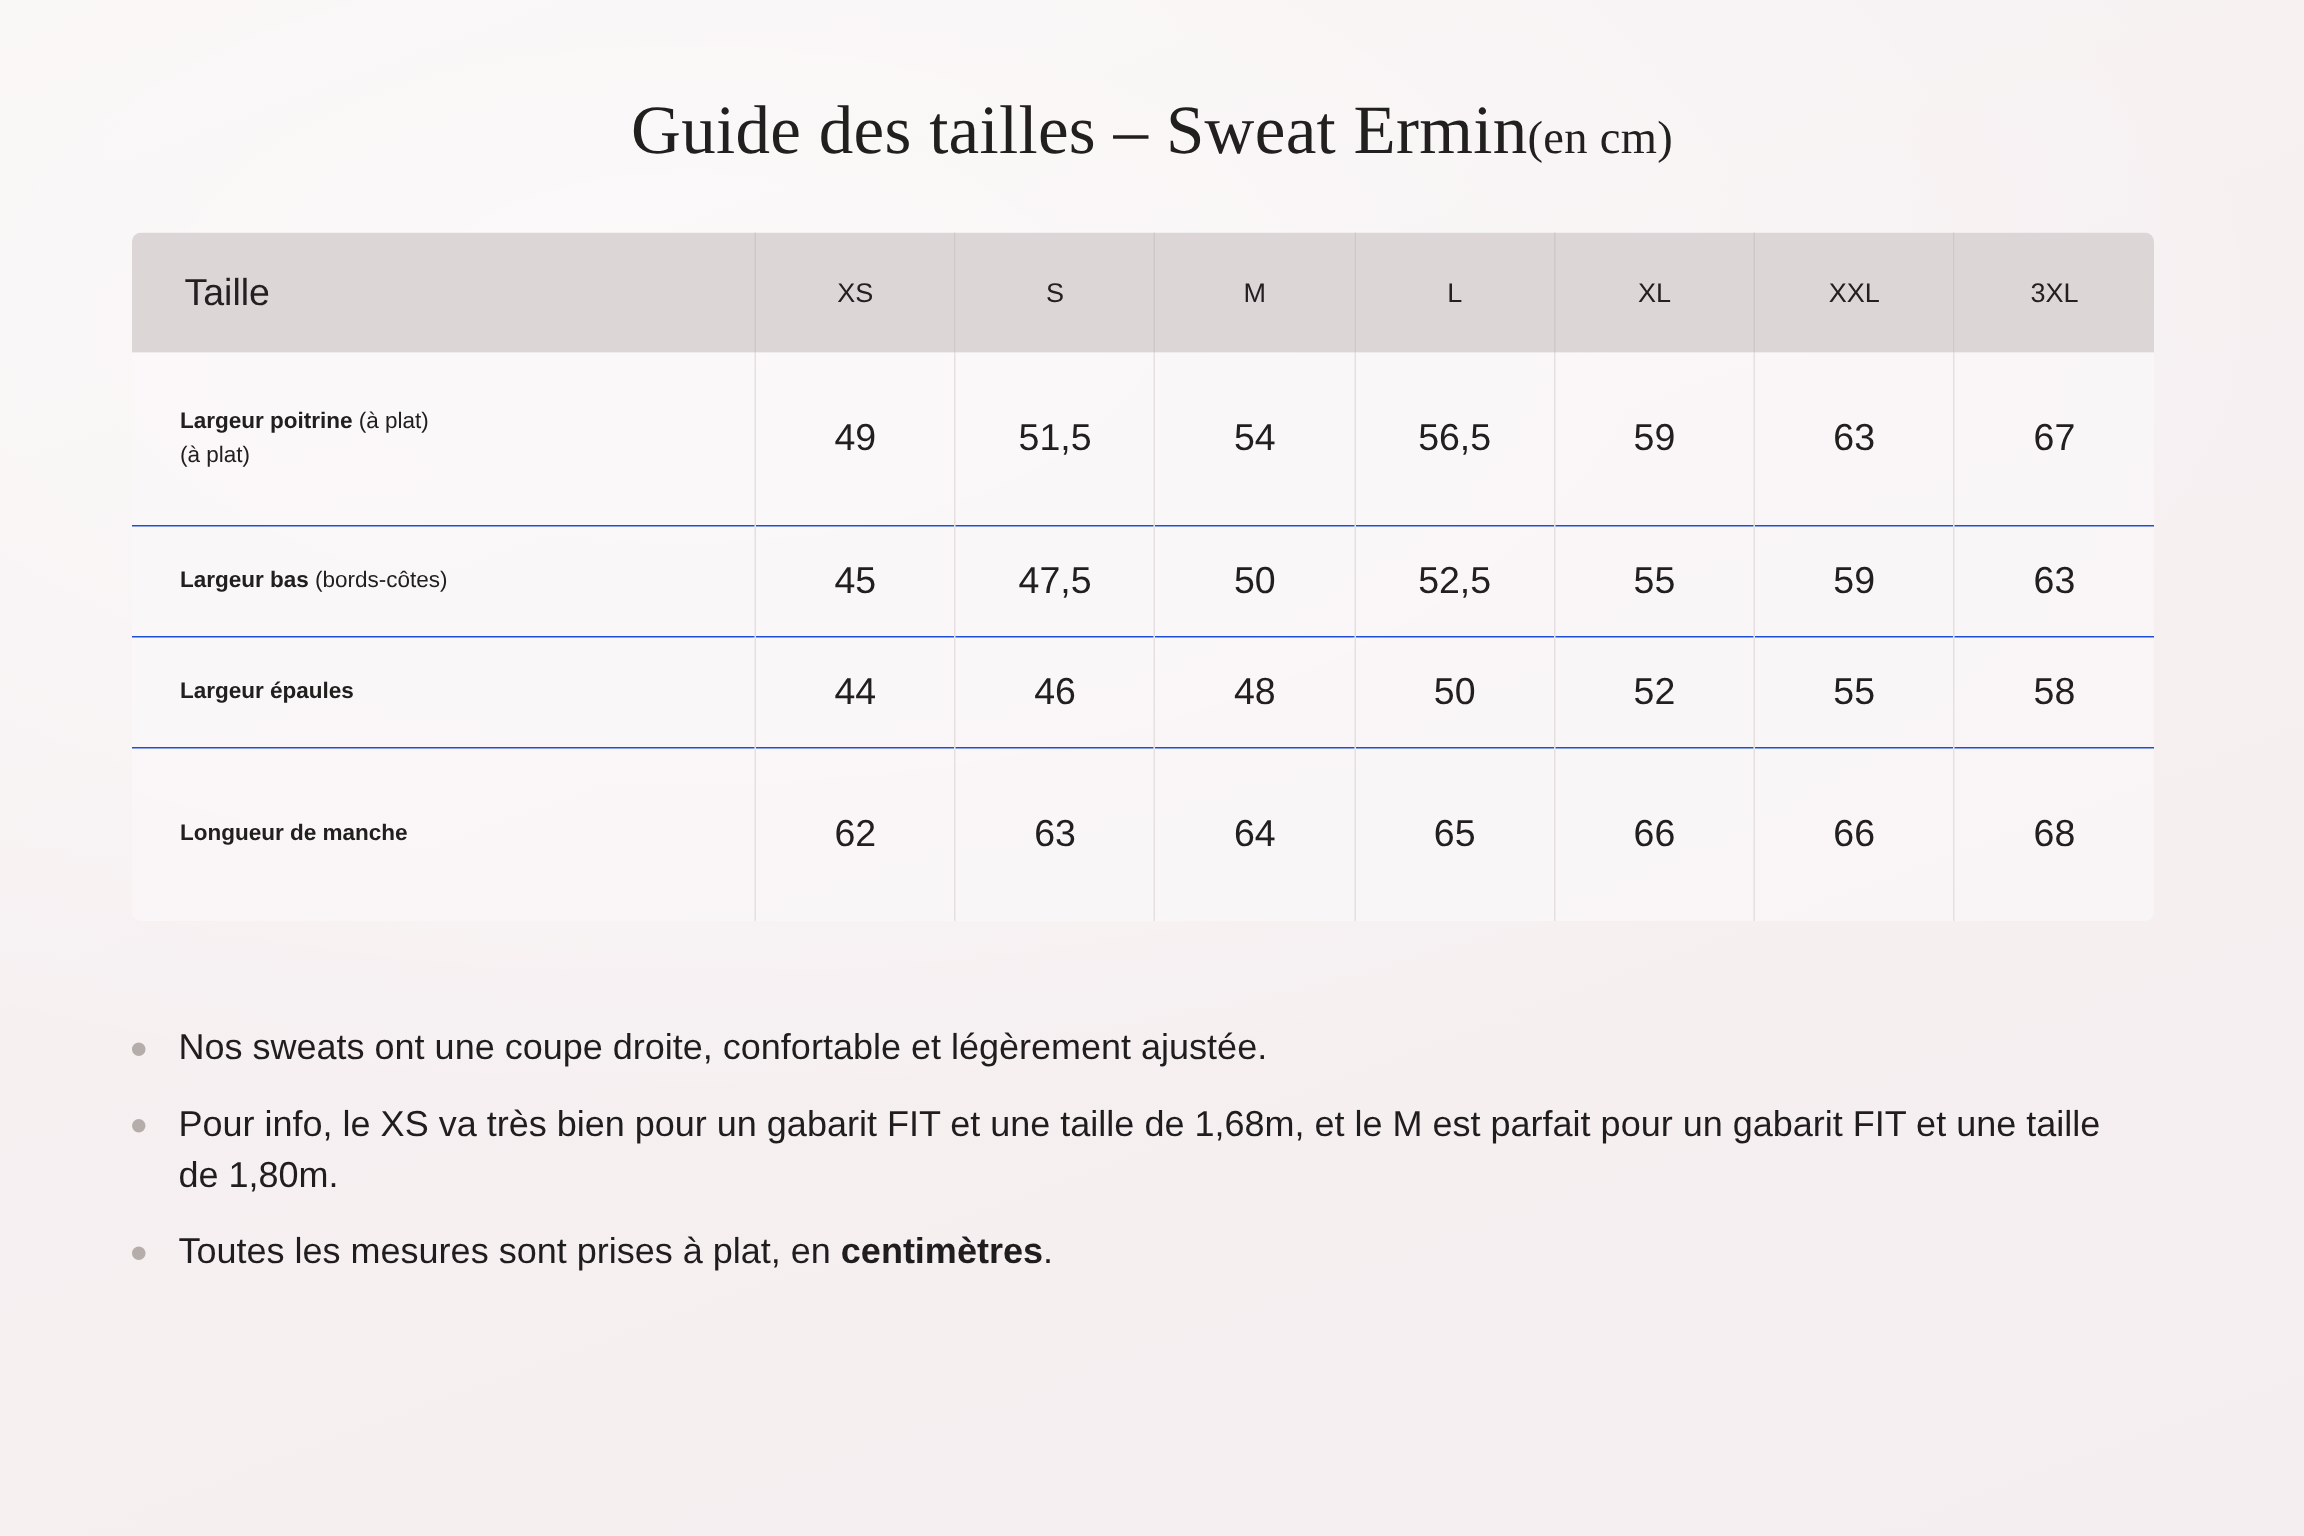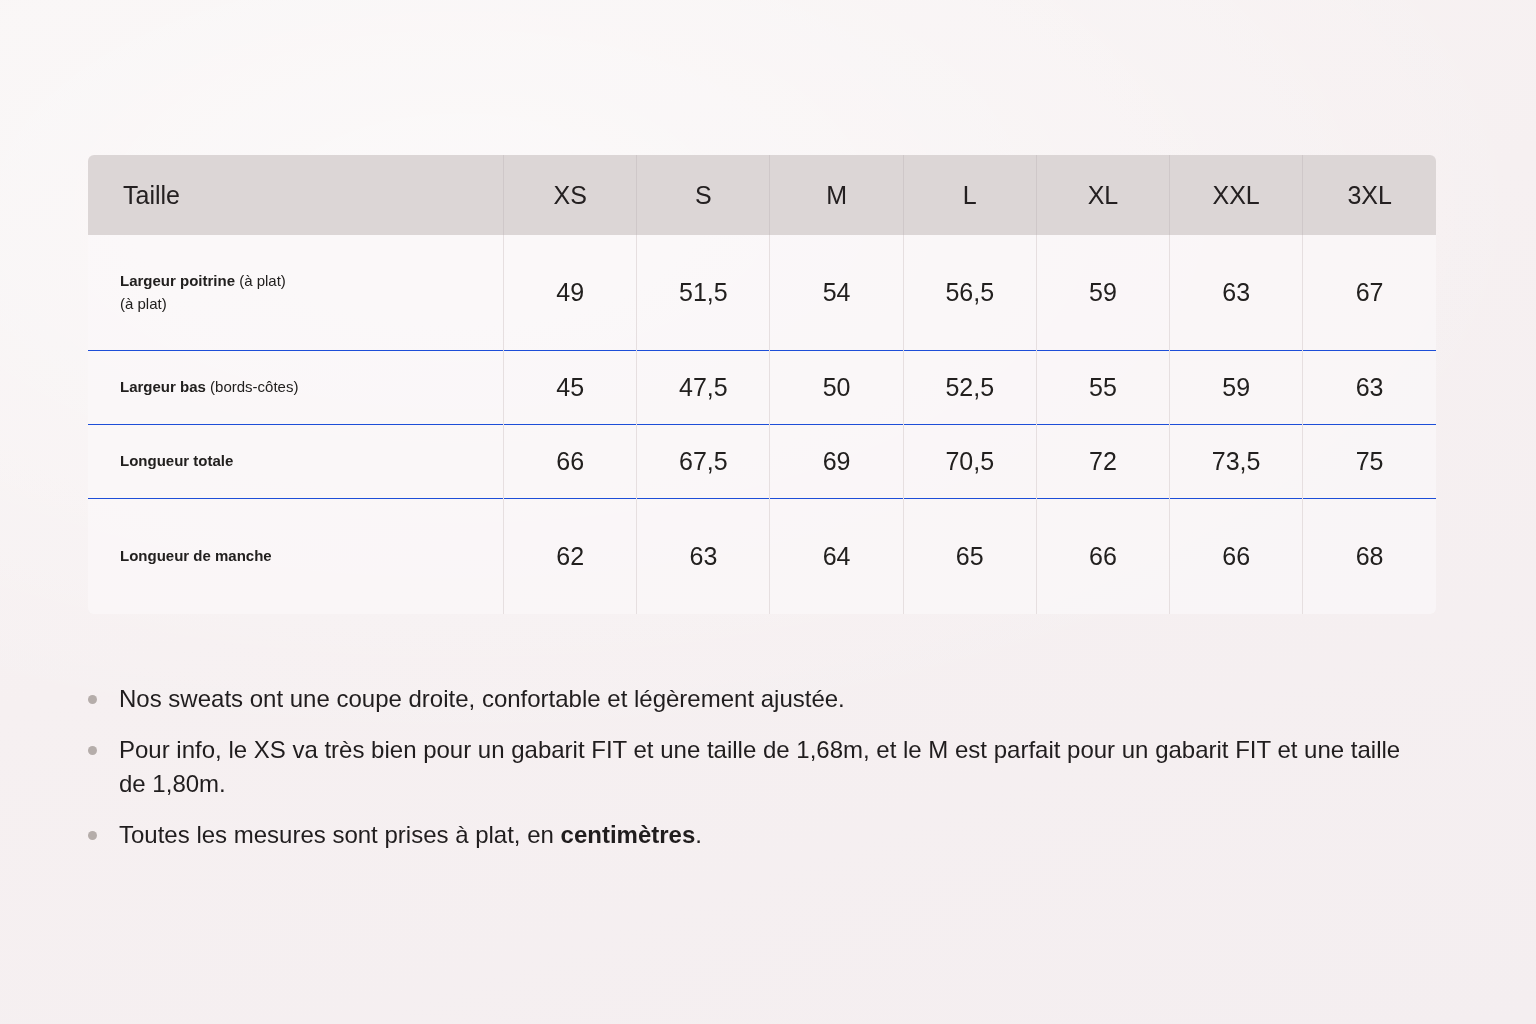--- a/index.html
+++ b/index.html
@@ -66,21 +66,21 @@
     border-radius: 6px;
     overflow: hidden;
     background: rgba(255,255,255,0.35);
   }
   table.size-table col.c-label { width: 415px; }
   table.size-table col.c-size  { width: 133px; }
 
   thead th {
     background: #dcd6d6;
     font-weight: 400;
-    font-size: 25px;
+    font-size: 18px;
     color: #242021;
     height: 80px;
     padding: 0 0 0 0;
     border-right: 1px solid #cfc8c9;
     text-align: center;
     vertical-align: middle;
   }
   thead th:last-child { border-right: none; }
   thead th.th-label {
     text-align: left;
@@ -145,20 +145,23 @@
   .note .txt { flex: 1 1 auto; }
   .note .txt b { font-weight: 700; }
 </style>
 </head>
 <body>
 
 <div class="page-bg"></div>
 
 <div class="sheet">
 
+  <div class="title">
+    <span>Guide des tailles – Sweat Ermin</span><span class="unit">(en cm)</span>
+  </div>
 
   <div class="table-wrap">
     <table class="size-table">
       <colgroup>
         <col class="c-label">
         <col class="c-size">
           <col class="c-size">
           <col class="c-size">
           <col class="c-size">
         <col class="c-size">
@@ -199,33 +202,33 @@
           </td>
           <td>45</td>
           <td>47,5</td>
           <td>50</td>
           <td>52,5</td>
           <td>55</td>
           <td>59</td>
           <td>63</td>
         </tr>
 
-
         <tr class="r-std">
           <td class="label">
-            <span class="strong">Longueur totale</span>
-          </td>
-          <td>66</td>
-          <td>67,5</td>
-          <td>69</td>
-          <td>70,5</td>
-          <td>72</td>
-          <td>73,5</td>
-          <td>75</td>
-        </tr>
+            <span class="strong">Largeur épaules</span>
+          </td>
+          <td>44</td>
+          <td>46</td>
+          <td>48</td>
+          <td>50</td>
+          <td>52</td>
+          <td>55</td>
+          <td>58</td>
+        </tr>
+
 
         <tr class="r-tall">
           <td class="label">
             <span class="strong">Longueur de manche</span>
           </td>
           <td>62</td>
           <td>63</td>
           <td>64</td>
           <td>65</td>
           <td>66</td>

